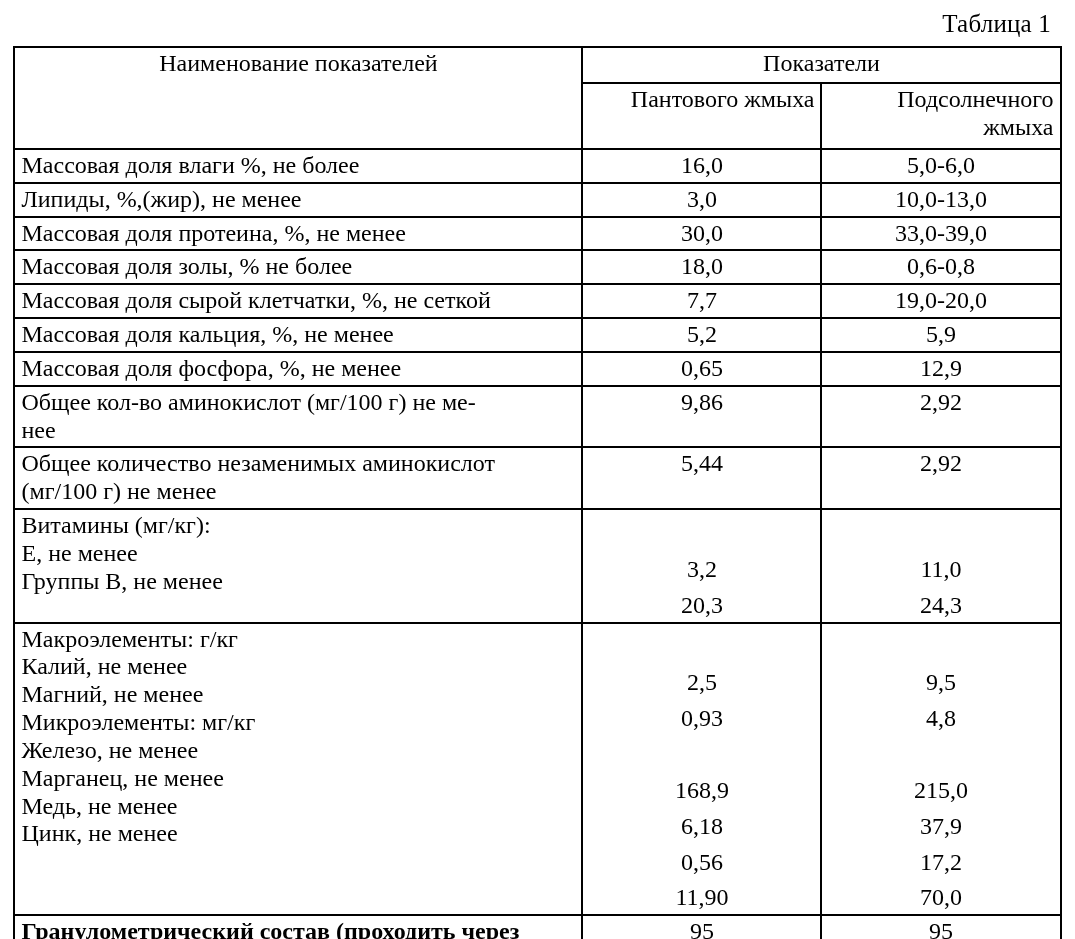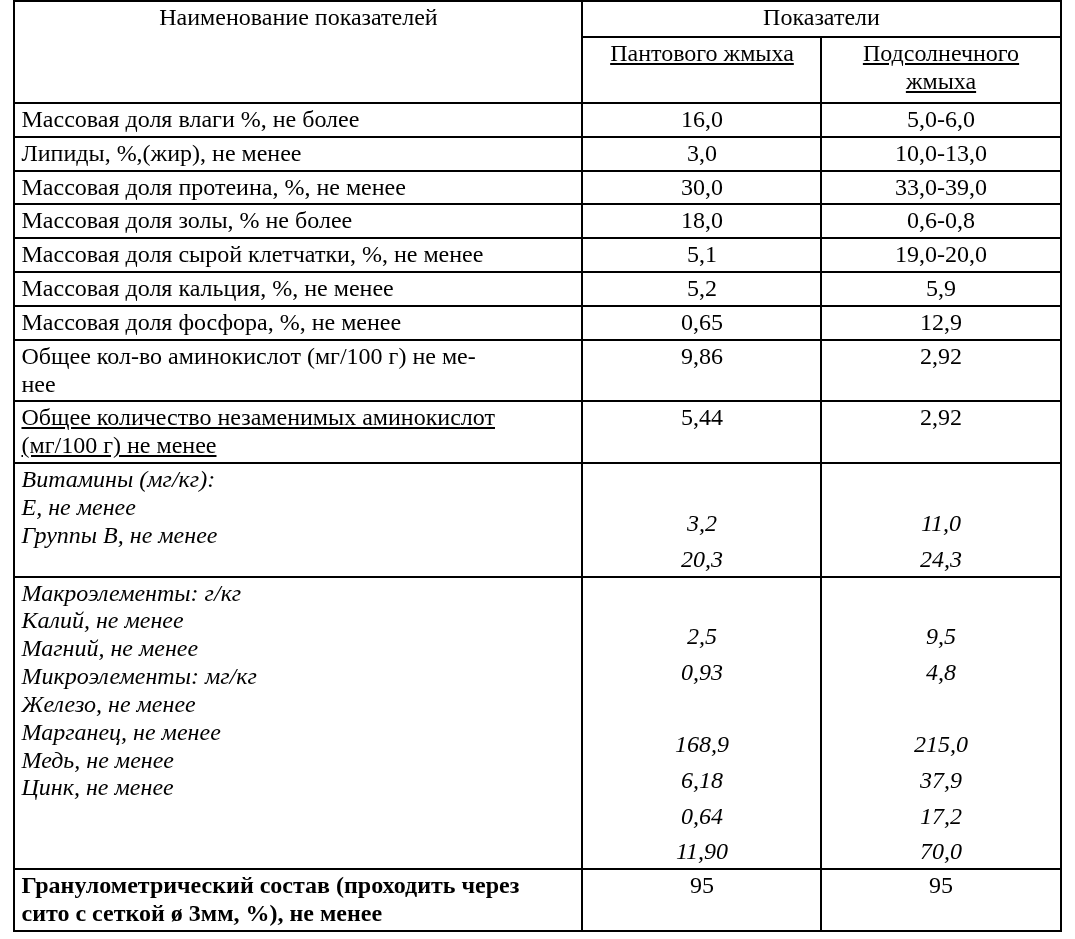--- a/index.html
+++ b/index.html
@@ -45,43 +45,43 @@
   .col-name { width: 568px; }
   .col-v1 { width: 239px; }
   .col-v2 { width: 239px; }
 
   .hdr-center {
     text-align: center;
     vertical-align: middle;
     padding: 8px 6px;
   }
   .hdr-sub {
-    text-align: center;
+    text-align: right;
     vertical-align: top;
     padding: 8px 6px;
-    text-decoration: underline;
   }
   .name-cell {
     text-align: left;
     padding-left: 8px;
     margin-left: 32px;
   }
   .val-cell {
     text-align: center;
   }
   .sub-line { display: block; margin-top: 8px; }
   .grp-label { display: block; text-align: left; }
-  .grp-row td { padding-top: 4px; font-style: italic; }
+  .grp-row td { padding-top: 4px; }
   .pad-top-big { padding-top: 34px; margin-left: 24px; }
 </style>
 </head>
 <body>
 
 <div class="page">
 
+  <div class="caption">Таблица 1</div>
 
   <table class="doc-table">
     <colgroup>
       <col class="col-name">
       <col class="col-v1">
       <col class="col-v2">
     </colgroup>
     <tbody>
       <tr>
         <td class="hdr-center" rowspan="2" style="height:96px;">Наименование показателей</td>
@@ -106,43 +106,43 @@
         <td class="name-cell">Массовая доля протеина, %, не менее</td>
         <td class="val-cell">30,0</td>
         <td class="val-cell">33,0-39,0</td>
       </tr>
       <tr>
         <td class="name-cell">Массовая доля золы, % не более</td>
         <td class="val-cell">18,0</td>
         <td class="val-cell">0,6-0,8</td>
       </tr>
       <tr>
-        <td class="name-cell">Массовая доля сырой клетчатки, %, не менее</td>
-        <td class="val-cell">5,1</td>
+        <td class="name-cell">Массовая доля сырой клетчатки, %, не сеткой</td>
+        <td class="val-cell">7,7</td>
         <td class="val-cell">19,0-20,0</td>
       </tr>
       <tr>
         <td class="name-cell">Массовая доля кальция, %, не менее</td>
         <td class="val-cell">5,2</td>
         <td class="val-cell">5,9</td>
       </tr>
       <tr>
         <td class="name-cell">Массовая доля фосфора, %, не менее</td>
         <td class="val-cell">0,65</td>
         <td class="val-cell">12,9</td>
       </tr>
 
       <tr>
         <td class="name-cell" style="white-space:pre-line;">Общее кол-во аминокислот (мг/100 г) не ме-
 нее</td>
         <td class="val-cell">9,86</td>
         <td class="val-cell">2,92</td>
       </tr>
       <tr>
-        <td class="name-cell" style="white-space:pre-line;text-decoration:underline;">Общее количество незаменимых аминокислот
+        <td class="name-cell" style="white-space:pre-line;">Общее количество незаменимых аминокислот
 (мг/100 г) не менее</td>
         <td class="val-cell">5,44</td>
         <td class="val-cell">2,92</td>
       </tr>
 
       <tr class="grp-row">
         <td class="name-cell">
           <span class="grp-label">Витамины (мг/кг):</span>
           <span class="grp-label">Е, не менее</span>
           <span class="grp-label">Группы В, не менее</span>
@@ -170,21 +170,21 @@
           <span class="grp-label">Медь, не менее</span>
           <span class="grp-label">Цинк, не менее</span>
         </td>
         <td class="val-cell">
           <span class="sub-line">&nbsp;</span>
           <span class="sub-line">2,5</span>
           <span class="sub-line">0,93</span>
           <span class="sub-line">&nbsp;</span>
           <span class="sub-line">168,9</span>
           <span class="sub-line">6,18</span>
-          <span class="sub-line">0,64</span>
+          <span class="sub-line">0,56</span>
           <span class="sub-line">11,90</span>
         </td>
         <td class="val-cell">
           <span class="sub-line">&nbsp;</span>
           <span class="sub-line">9,5</span>
           <span class="sub-line">4,8</span>
           <span class="sub-line">&nbsp;</span>
           <span class="sub-line">215,0</span>
           <span class="sub-line">37,9</span>
           <span class="sub-line">17,2</span>

